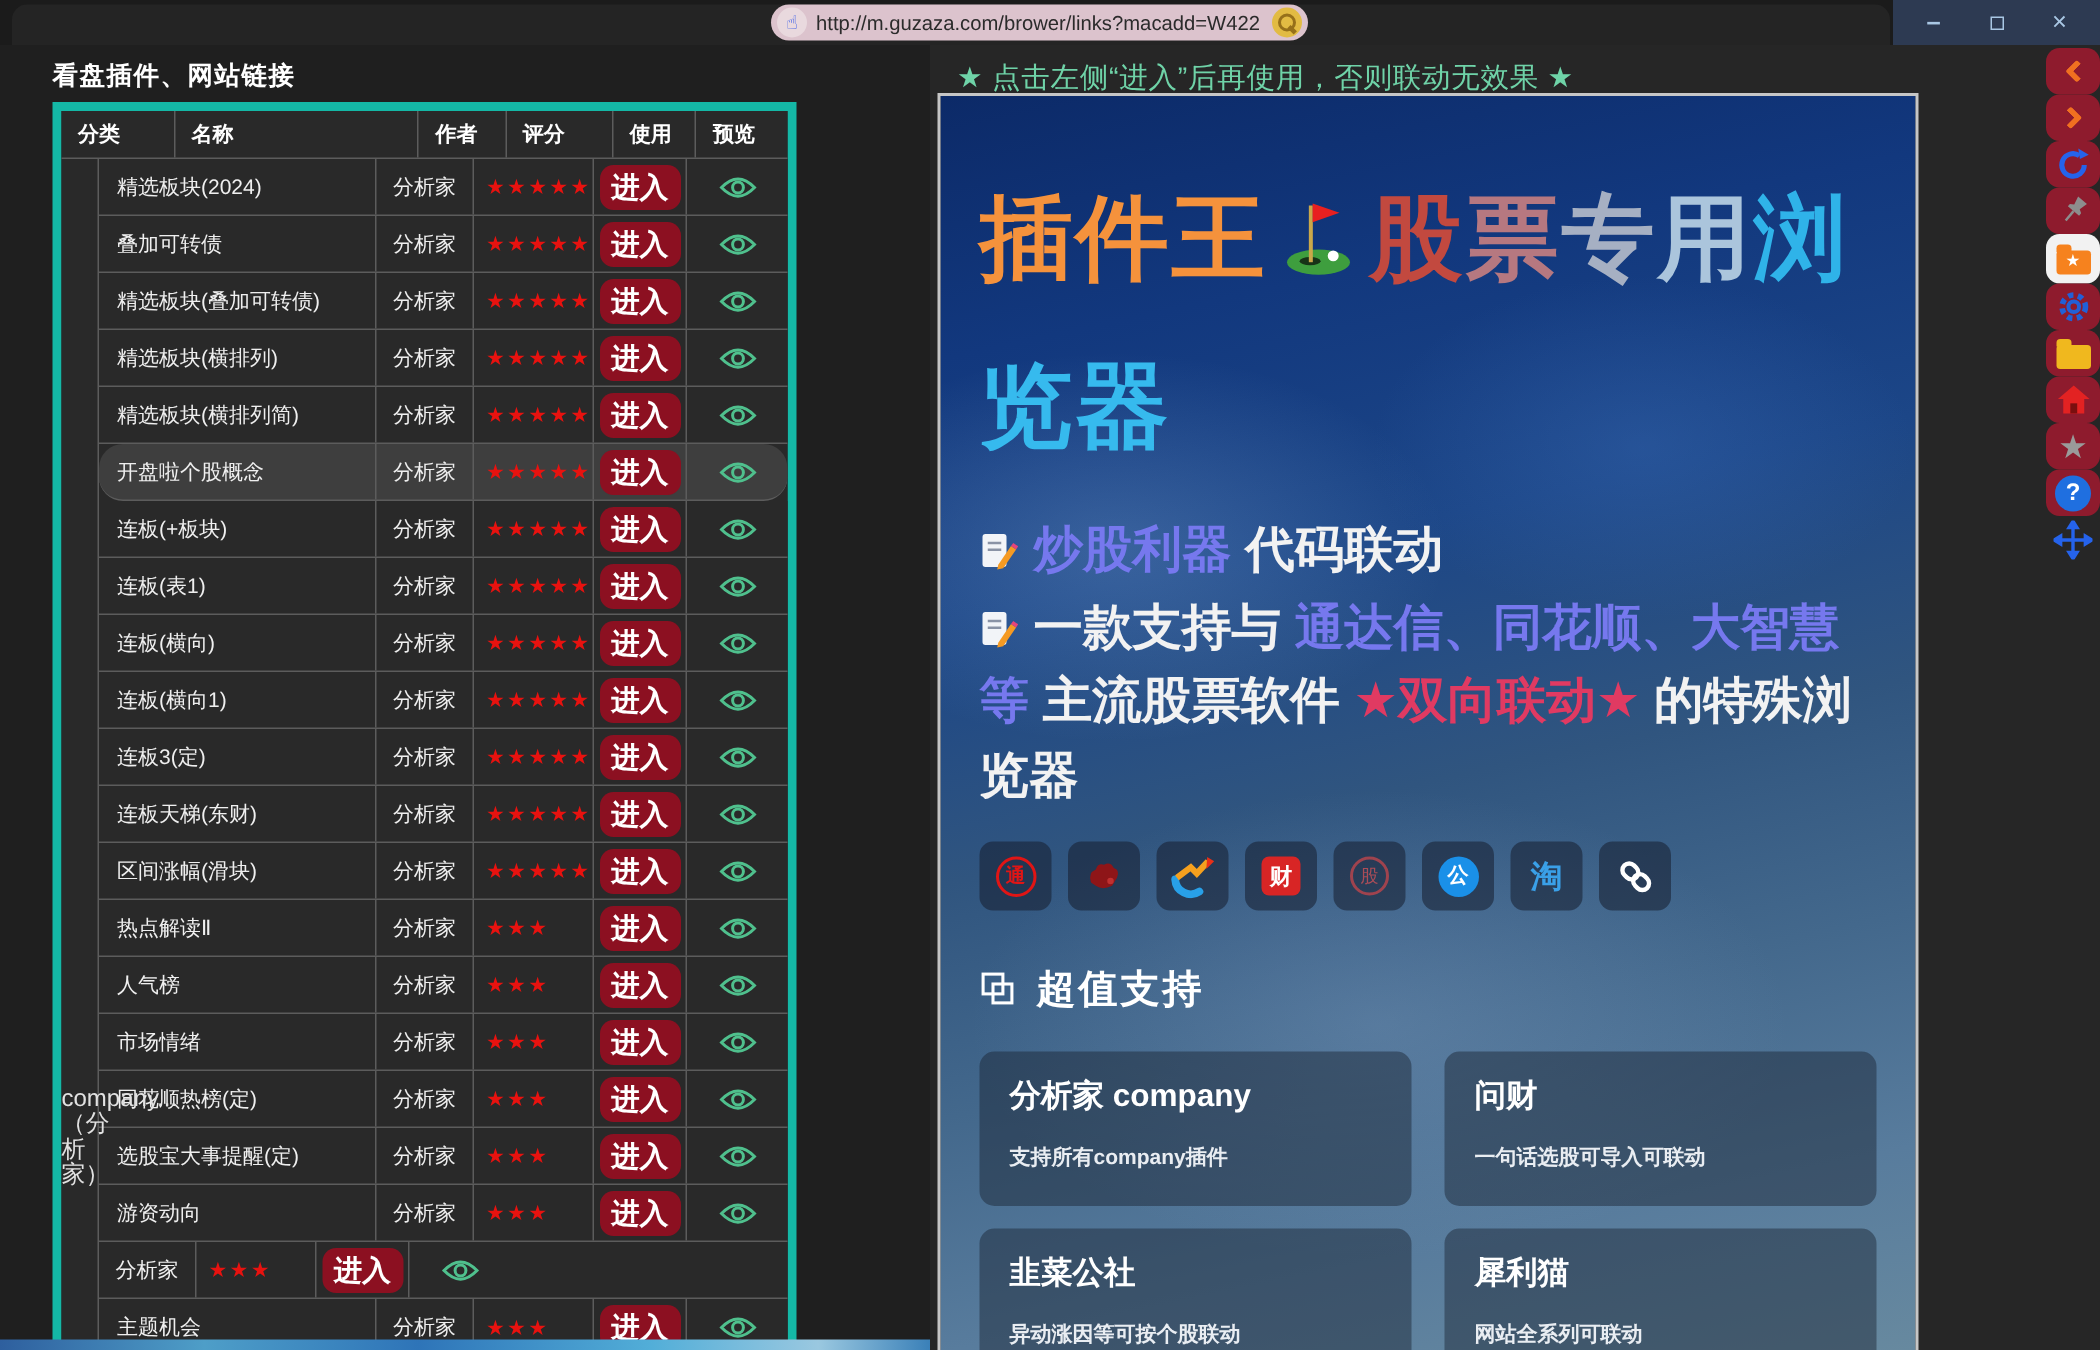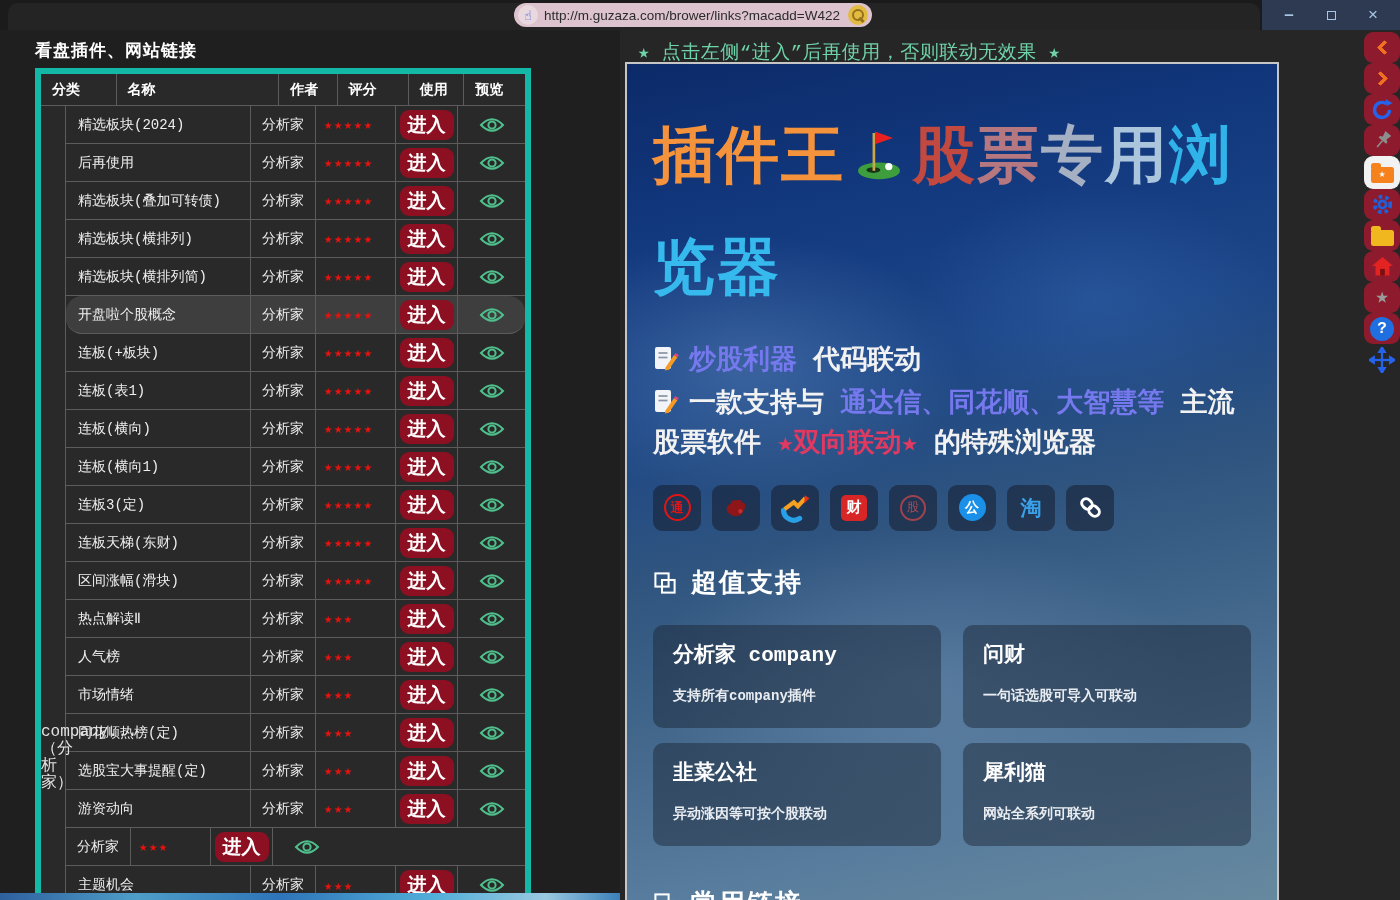--- a/index.html
+++ b/index.html
@@ -21,21 +21,21 @@
   .search-ico::after { content:""; position:absolute; left:12px; top:12px; width:2.5px; height:6px;
     background:#96701a; transform:rotate(-45deg); }
   .win-zone { position:absolute; right:0; top:0; width:138px; height:30px; background:#2d3a52;
     display:flex; align-items:center; justify-content:space-evenly; }
   .win-btn { width:30px; height:26px; display:flex; align-items:center; justify-content:center;
     color:#a9c7e4; font-size:17px; cursor:pointer; }
   .win-min { font-weight:bold; letter-spacing:0; }
   .win-max-box { width:9px; height:9px; border:1.5px solid #a9c7e4; display:block; }
 
   
-  .main { position:relative; width:1400px; height:870px; background:#a3a3a3;font-family:Liberation Mono, monospace; }
+  .main { position:relative; width:1400px; height:870px; background:#a3a3a3; }
 
   
   .left-panel { position:absolute; left:0; top:0; width:620px; height:870px; background:#1f1f1f; }
   .panel-title { color:#fff; font-size:17px; font-weight:bold; letter-spacing:1px; margin:9px 0 9px 35px; }
   .ptable { position:absolute; left:35px; top:38px; width:496px; border:6px solid #14b8a6; }
   .thead { display:flex; height:32px; border-bottom:1px solid #5c5c5c; background:#292929; }
   .th { color:#fff; font-size:14px; font-weight:bold; display:flex; align-items:center;
     padding-left:11px; border-right:1px solid #5c5c5c; }
   .th:last-child { border-right:none; }
   .c-cat {width:85px;} .c-name {width:185px;} .c-author {width:65px;} .c-stars {width:80px;}
@@ -71,21 +71,21 @@
     background:
       radial-gradient(ellipse 340px 200px at 18% 36%, rgba(150,190,230,.25), transparent 65%),
       radial-gradient(ellipse 300px 190px at 72% 28%, rgba(60,110,185,.35), transparent 60%),
       radial-gradient(ellipse 420px 240px at 45% 74%, rgba(135,165,200,.30), transparent 65%),
       linear-gradient(168deg,#0c2a68 0%,#12387e 18%,#1c4687 36%,#30557f 54%,#43688c 70%,#587c9d 86%,#67899f 100%); }
   .bp-content { padding:40px 26px 0 26px; }
 
   .hero { font-size:62px; font-weight:bold; line-height:1.8; letter-spacing:2px; white-space:nowrap; }
   .golf-icon { display:inline-block; width:56px; height:56px; vertical-align:-6px; margin:0 6px; }
 
-  .feat { margin-top:14px; color:#f2f2f2; font-size:27px; line-height:1.5; font-weight:bold; }
+  .feat { margin-top:14px; color:#f2f2f2; font-size:33px; line-height:1.5; font-weight:bold; }
   .feat + .feat { margin-top:2px; }
   .memo-icon { display:inline-block; width:26px; height:25px; vertical-align:-3px; margin-right:10px; }
 
   .app-row { margin-top:20px; display:flex; gap:11px; }
   .app-tile { width:48px; height:46px; border-radius:9px; background:rgba(22,30,46,.55);
     display:flex; align-items:center; justify-content:center; cursor:pointer; }
   .g-ring { width:27px; height:27px; border:2.5px solid #e01515; border-radius:50%; color:#e01515;
     font-size:13px; font-weight:bold; display:flex; align-items:center; justify-content:center; }
   .g-sq { width:26px; height:26px; background:#d82525; border-radius:5px; color:#fff;
     font-size:15px; font-weight:bold; display:flex; align-items:center; justify-content:center; }
@@ -178,21 +178,21 @@
                 <span class="eye">
                   <svg width="26" height="18" viewBox="0 0 26 18">
                     <path d="M2 9 Q13 -2.5 24 9 Q13 20.5 2 9 Z" fill="none" stroke="#4fc08d" stroke-width="2"></path>
                     <circle cx="13" cy="9" r="3.6" fill="none" stroke="#4fc08d" stroke-width="2"></circle>
                   </svg>
                 </span>
               </div>
             </div>
 
             <div class="trow">
-              <div class="td td-name">后再使用</div>
+              <div class="td td-name">叠加可转债</div>
               <div class="td td-author">分析家</div>
               <div class="td td-stars">
                 <span class="stars">★★★★★</span>
               </div>
               <div class="td td-use">
                 <button class="enter-btn">进入</button>
               </div>
               <div class="td td-prev">
                 <span class="eye">
                   <svg width="26" height="18" viewBox="0 0 26 18">

